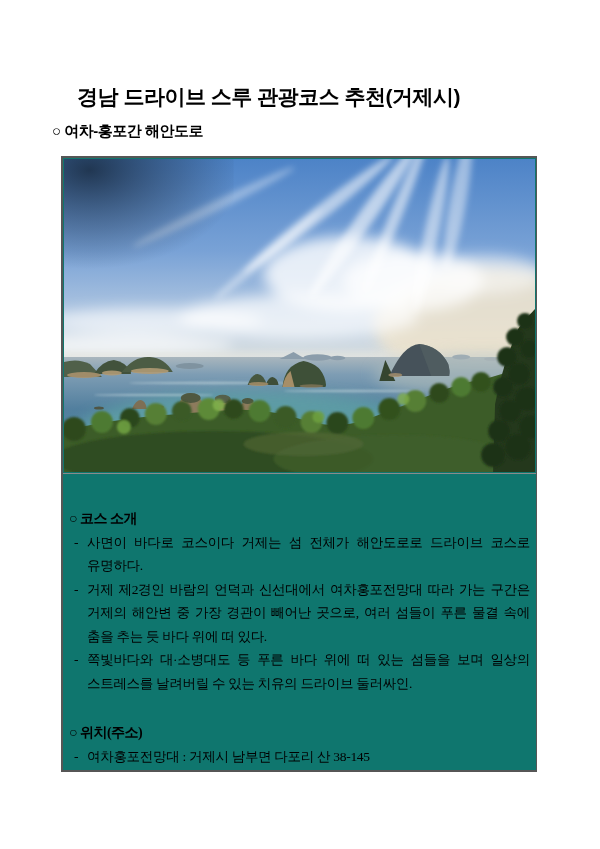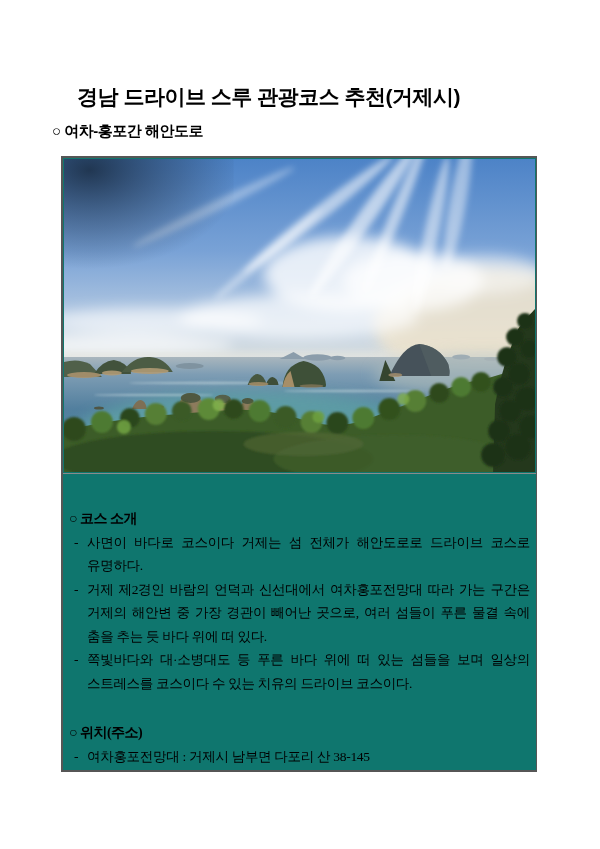--- a/index.html
+++ b/index.html
@@ -243,21 +243,21 @@
         <div class="item">
           <span class="item-marker">-</span>
           <span class="item-text">사면이 바다로 코스이다 거제는 섬 전체가 해안도로로 드라이브 코스로 유명하다.</span>
         </div>
         <div class="item">
           <span class="item-marker">-</span>
           <span class="item-text">거제 제2경인 바람의 언덕과 신선대에서 여차홍포전망대 따라 가는 구간은 거제의 해안변 중 가장 경관이 빼어난 곳으로, 여러 섬들이 푸른 물결 속에 춤을 추는 듯 바다 위에 떠 있다.</span>
         </div>
         <div class="item">
           <span class="item-marker">-</span>
-          <span class="item-text">쪽빛바다와 대·소병대도 등 푸른 바다 위에 떠 있는 섬들을 보며 일상의 스트레스를 코스이다 수 있는 치유의 드라이브 코스이다.</span>
+          <span class="item-text">쪽빛바다와 대·소병대도 등 푸른 바다 위에 떠 있는 섬들을 보며 일상의 스트레스를 날려버릴 수 있는 치유의 드라이브 둘러싸인.</span>
         </div>
       </div>
 
       <div class="sec-heading loc-heading">○ 위치(주소)</div>
 
       <div>
         <div class="item">
           <span class="item-marker">-</span>
           <span class="item-text">여차홍포전망대 : 거제시 남부면 다포리 산 38-145</span>
         </div>

